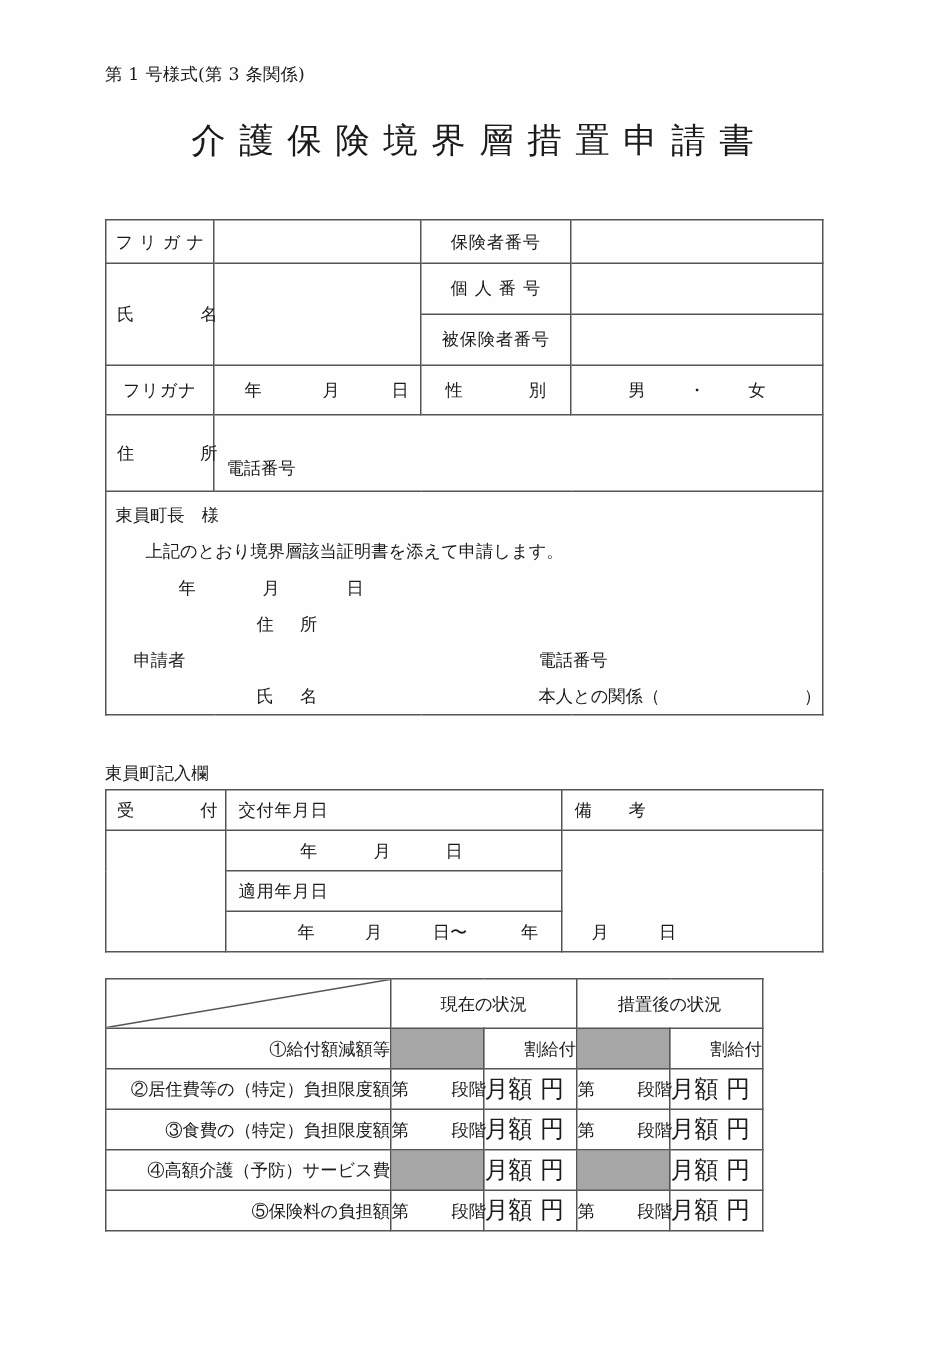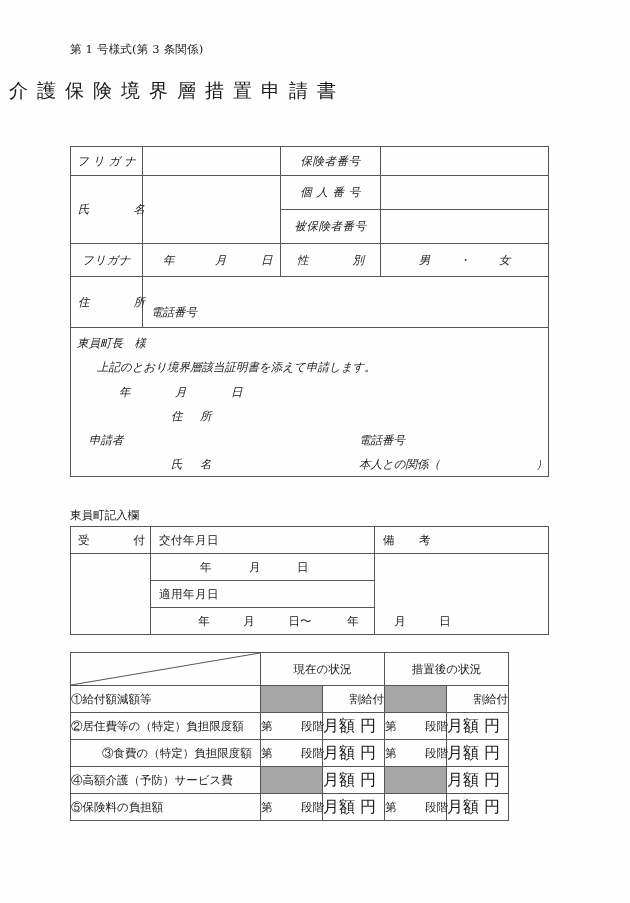--- a/index.html
+++ b/index.html
@@ -32,22 +32,22 @@
     letter-spacing: 0.2px;
     white-space: nowrap;
   }
 
   
   .doc-title {
     position: absolute;
     left: 0;
     right: 0;
     top: 78px;
-    text-align: left;
-    font-size: 19px;
+    text-align: center;
+    font-size: 23px;
     letter-spacing: 9px;
     text-indent: 9px;
     white-space: nowrap;
   }
 
   
   .tbl {
     position: absolute;
     border-collapse: collapse;
     table-layout: fixed;
@@ -65,21 +65,21 @@
     display: block;
     text-align: center;
     letter-spacing: 0.5px;
     white-space: nowrap;
   }
   .lbl-wide  { letter-spacing: 7px;  text-indent: 7px; }
   .lbl-wide2 { letter-spacing: 4px;  text-indent: 4px; }
   .lbl-left  { text-align: left; padding-left: 8px; }
 
   
-  #tbl-applicant { left: 70px; top: 146px; width: 478px; font-style: italic; }
+  #tbl-applicant { left: 70px; top: 146px; width: 478px; }
 
   .cell-empty { }
 
   .ymd-row {
     display: block;
     text-align: center;
     letter-spacing: 0.5px;
     white-space: nowrap;
   }
   .ymd-row span { display: inline-block; }
@@ -164,21 +164,21 @@
   .diag-cell svg {
     position: absolute;
     left: 0; top: 0;
     width: 100%; height: 100%;
     display: block;
   }
 
   .shaded { background: #a6a6a6 !important; }
 
   .st-label {
-    text-align: left;
+    text-align: right;
     padding-left: 7px;
     white-space: nowrap;
     font-size: 11.5px;
   }
 
   .st-stage {
     white-space: nowrap;
     font-size: 11.5px;
     padding-left: 7px;
     border-radius: 13px;

